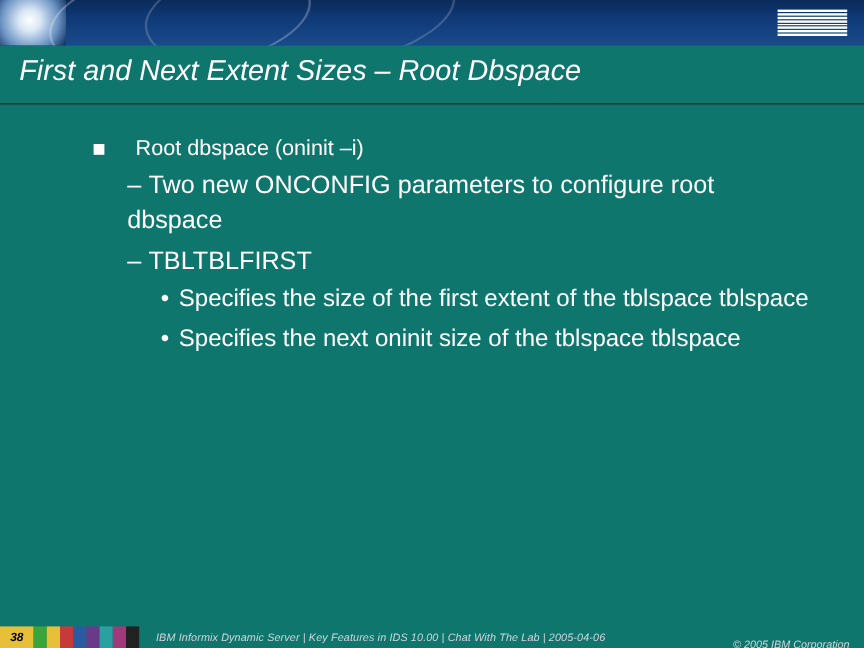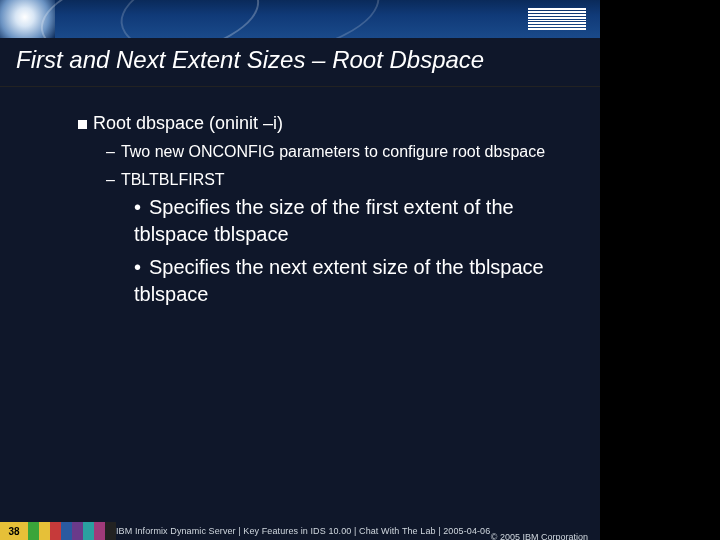--- a/index.html
+++ b/index.html
@@ -1,40 +1,40 @@
 <!DOCTYPE html>
 <html><head>
 <meta charset="utf-8">
 <style>
   * { margin: 0; padding: 0; box-sizing: border-box; }
   html, body { width: 720px; height: 540px; overflow: hidden; font-family: Arial, Helvetica, sans-serif; background: #000; }
-  .slide { width: 600px; height: 540px; background: #0f172a; position: relative; color: #fff; }
+  .slide { width: 720px; height: 540px; background: #0f766e; position: relative; color: #fff; }
   .topbar { position: relative; height: 38px; background: linear-gradient(180deg, #0a2a5a 0%, #103a78 40%, #1a4a8a 100%); overflow: hidden; }
   .topbar .sweep1 { position: absolute; left: 40px; top: -30px; width: 220px; height: 90px; border: 2px solid rgba(255,255,255,0.25); border-radius: 50%; transform: rotate(-8deg); }
   .topbar .sweep2 { position: absolute; left: 120px; top: -40px; width: 260px; height: 100px; border: 2px solid rgba(255,255,255,0.18); border-radius: 50%; transform: rotate(-6deg); }
   .topbar .lens { position: absolute; left: 0; top: 0; width: 55px; height: 38px; background: radial-gradient(circle at 45% 45%, #fff 0%, #d8e6f5 25%, #6a92c2 65%, #0a2a5a 100%); }
   .ibm-logo { position: absolute; right: 14px; top: 8px; width: 58px; height: 22px; }
   .ibm-logo .bars { display: grid; grid-template-rows: repeat(8, 1fr); gap: 1px; height: 100%; }
   .ibm-logo .bars div { background: #fff; }
   .title-area { padding: 8px 16px 12px 16px; border-bottom: 1px solid #222; }
   .title { font-size: 24px; font-style: italic; font-weight: 400; color: #fff; }
   .content { padding: 24px 40px 0 78px; font-size: 15px; line-height: 1.35; }
   .lvl1 { margin-bottom: 10px; }
-  .lvl1 > .row { display: flex; align-items: baseline; gap: 6px; font-size: 18px; }
+  .lvl1 > .row { display: flex; align-items: baseline; gap: 26px; font-size: 18px; }
   .square { display: inline-block; width: 9px; height: 9px; background: #fff; flex: 0 0 auto; margin-top: 6px; }
-  .lvl2 { margin: 6px 0 4px 28px; font-size: 16px; }
+  .lvl2 { margin: 6px 0 4px 28px; font-size: 21px; }
   .lvl3 { margin: 2px 0 6px 56px; font-size: 20px; }
   .dash { margin-right: 6px; }
   .dot { margin-right: 8px; }
-  .footer { position: absolute; bottom: 0; left: 0; right: 0; height: 18px; display: flex; align-items: center; }
+  .footer { position: absolute; bottom: 0; left: 0; right: 0; height: 18px; display: flex; align-items: center; font-style: italic; }
   .slidenum-wrap { width: 28px; height: 18px; background: #e6c038; color: #000; display: flex; align-items: center; justify-content: center; font-size: 10px; font-weight: bold; }
   .stripes { display: flex; height: 18px; }
   .stripes span { display: block; height: 18px; width: 11px; }
   .s-g { background: #3aa53a; } .s-y { background: #e6c038; } .s-r { background: #c63a3a; } .s-b { background: #2a5aa0; } .s-p { background: #6a3a8a; } .s-c { background: #2aa0a0; } .s-m { background: #a03a7a; } .s-d { background: #222; }
-  .foot-text { flex: 1; font-size: 9px; color: #cfd6dd; letter-spacing: 0.1px; white-space: nowrap; overflow: hidden; }
+  .foot-text { flex: 1; font-size: 9px; color: #cfd6dd; padding-left: 14px; letter-spacing: 0.1px; white-space: nowrap; overflow: hidden; }
   .copyright { font-size: 9px; color: #cfd6dd; padding-right: 12px; white-space: nowrap; margin-top: 12px; }
 </style>
 </head>
 <body>
 
 <div class="slide">
 
   <div class="topbar">
     <div class="lens"></div>
     <div class="sweep1"></div>
@@ -69,21 +69,21 @@
       </div>
 
       <div class="lvl2">
         <span class="dash">–</span><span>TBLTBLFIRST</span>
       </div>
       <div class="lvl3">
         <span class="dot">•</span><span>Specifies the size of the first extent of the tblspace tblspace</span>
       </div>
 
       <div class="lvl3">
-        <span class="dot">•</span><span>Specifies the next extent size of the tblspace tblspace</span>
+        <span class="dot">•</span><span>Specifies the next oninit size of the tblspace tblspace</span>
       </div>
 
 
     </div>
   </div>
 
   <div class="footer">
     <div class="slidenum-wrap">
       <span>38</span>
     </div>

